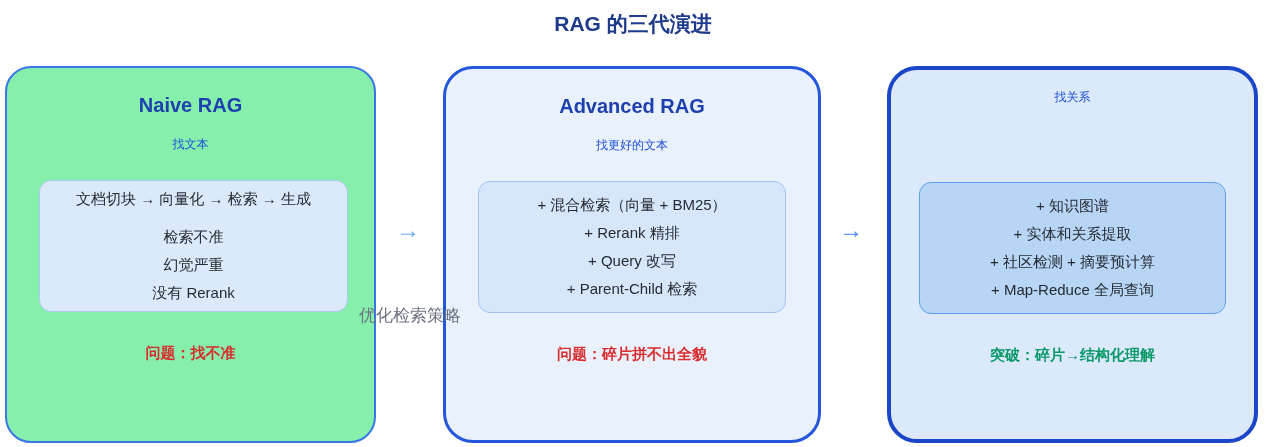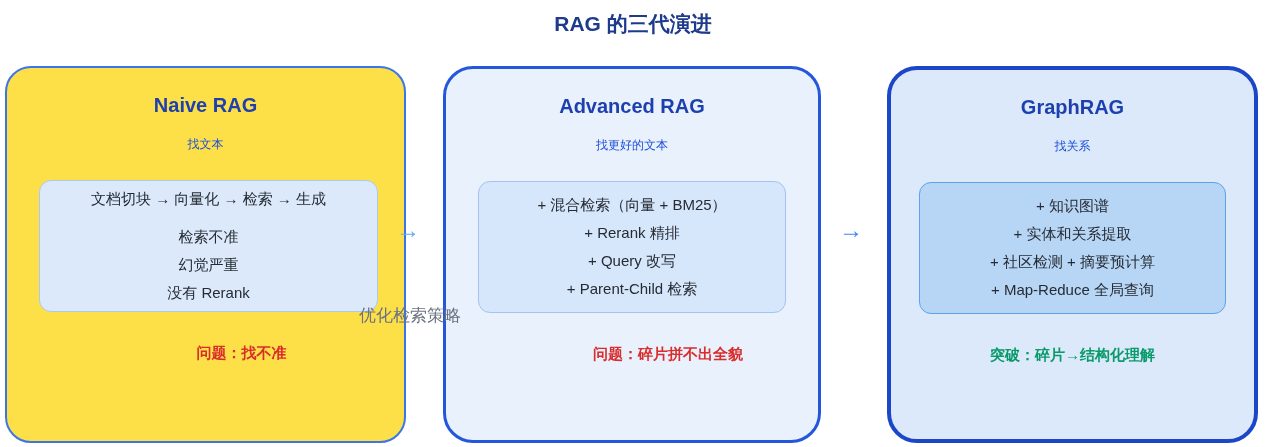--- a/index.html
+++ b/index.html
@@ -19,22 +19,22 @@
     font-weight: bold;
     color: #1e3a8a;
   }
   .stage {
     position: absolute;
     top: 66px;
     height: 377px;
     box-sizing: border-box;
   }
   .stage-1 {
-    left: 5px; width: 401px;
-    background: #fde047;
+    left: 5px; width: 371px;
+    background: #86efac;
     border: 2.5px solid #3b76e8;
     border-radius: 26px;
   }
   .stage-2 {
     left: 443px; width: 378px;
     background: #e9f1fd;
     border: 3px solid #2457db;
     border-radius: 30px;
   }
   .stage-3 {
@@ -79,21 +79,21 @@
   }
   .stage-1 .detail-line:nth-child(2) { margin-top: 10px; }
   .stage-note {
     position: absolute;
     top: 274px; left: 0; width: 100%;
     text-align: center;
     font-size: 15px;
     font-weight: bold;
     line-height: 22px;
   }
-  .note-problem { color: #d92c2c; margin-left: 36px; }
+  .note-problem { color: #d92c2c; }
   .note-breakthrough { color: #0a9a6a; }
   .transition-arrow {
     position: absolute;
     width: 30px;
     text-align: center;
     font-size: 24px;
     line-height: 26px;
     font-weight: bold;
   }
   .arrow-1 { left: 393px; top: 217px; color: #69a8f3; }
@@ -141,21 +141,20 @@
       <div class="detail-line">+ Rerank 精排</div>
       <div class="detail-line">+ Query 改写</div>
       <div class="detail-line">+ Parent-Child 检索</div>
     </div>
     <div class="stage-note note-problem">问题：碎片拼不出全貌</div>
   </div>
 
   <div class="transition-arrow arrow-2">→</div>
 
   <div class="stage stage-3">
-    <div class="stage-title">GraphRAG</div>
     <div class="stage-subtitle">找关系</div>
     <div class="detail-box">
       <div class="detail-line">+ 知识图谱</div>
       <div class="detail-line">+ 实体和关系提取</div>
       <div class="detail-line">+ 社区检测 + 摘要预计算</div>
       <div class="detail-line">+ Map-Reduce 全局查询</div>
     </div>
     <div class="stage-note note-breakthrough">突破：碎片→结构化理解</div>
   </div>
 

